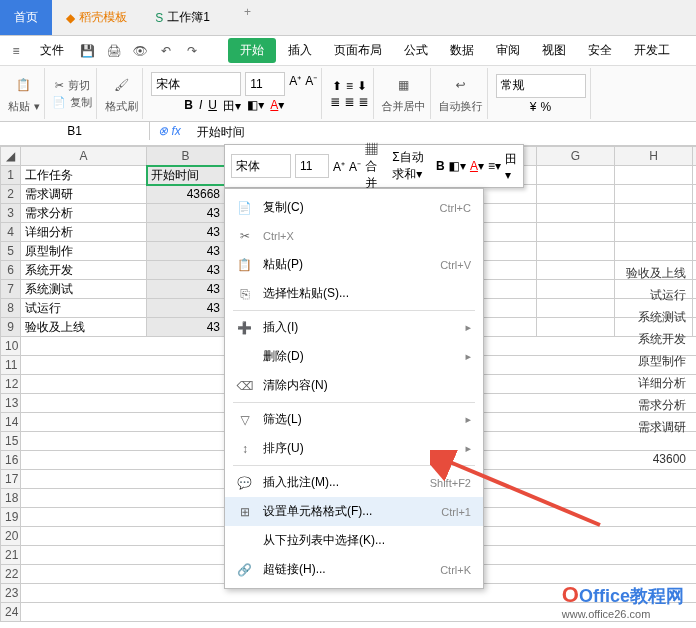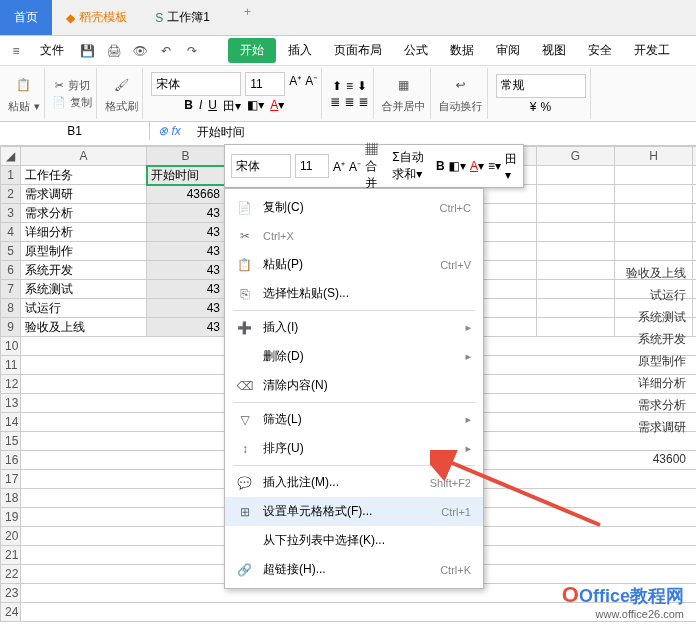--- a/index.html
+++ b/index.html
@@ -40,21 +40,21 @@
 .cm-item { display: flex; align-items: center; padding: 6px 12px; gap: 10px; cursor: pointer; }
 .cm-item:hover, .cm-item.hover { background: #e6f0fa; }
 .cm-icon { width: 16px; height: 16px; display: flex; align-items: center; justify-content: center; color: #666; flex-shrink: 0; }
 .cm-label { flex: 1; }
 .cm-shortcut { color: #888; font-size: 11px; }
 .cm-sep { height: 1px; background: #ddd; margin: 2px 8px; }
 .side-list { position: absolute; right: 10px; top: 262px; text-align: right; font-size: 12px; color: #333; line-height: 22px; }
 .watermark { position: absolute; bottom: 8px; right: 12px; font-size: 14px; }
 .watermark .o1 { color: #e74c3c; font-weight: bold; font-size: 22px; }
 .watermark .t1 { color: #3a7de0; font-weight: bold; font-size: 18px; }
-.watermark .url { font-size: 11px; color: #666; display: block; text-align: right; }
+.watermark .url { font-size: 11px; color: #666; display: block; }
 .arrow { position: absolute; top: 450px; left: 430px; width: 180px; height: 80px; pointer-events: none; }
 svg { display: block; }
 </style>
 </head>
 <body>
 
 <div class="tabs">
   <div class="tab active">
       <span>首页</span>
     </div>

